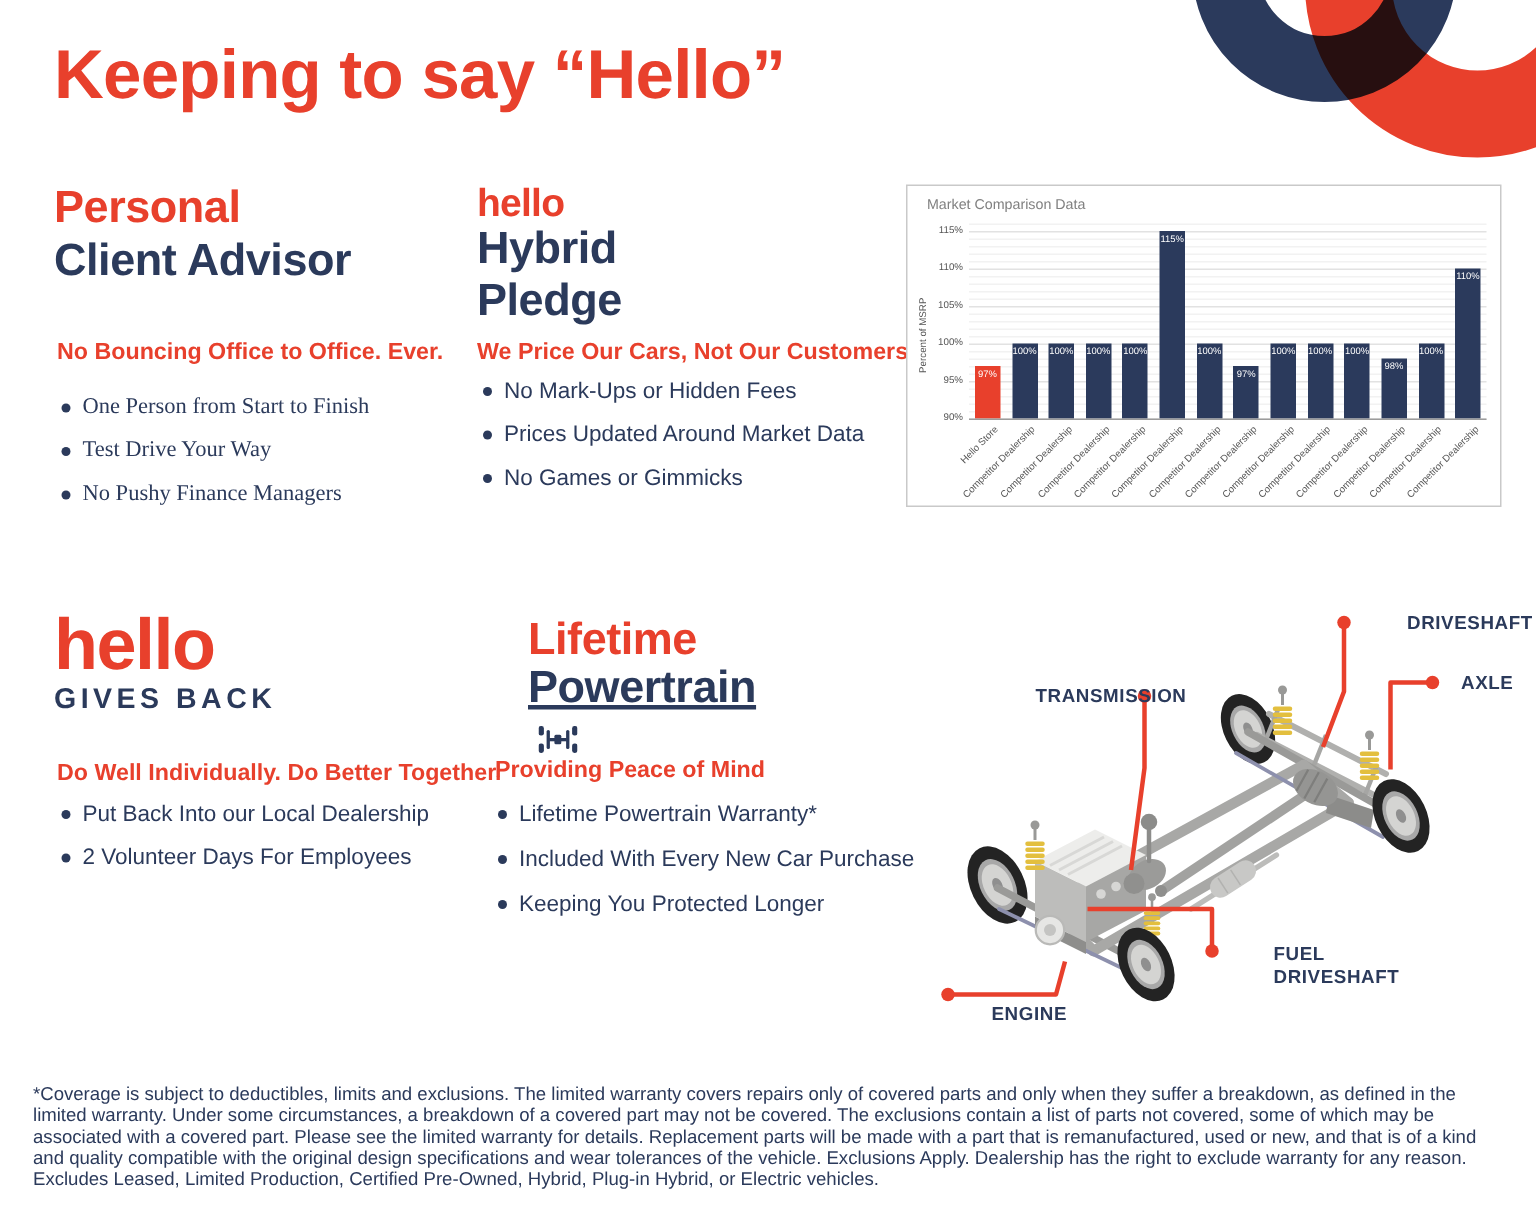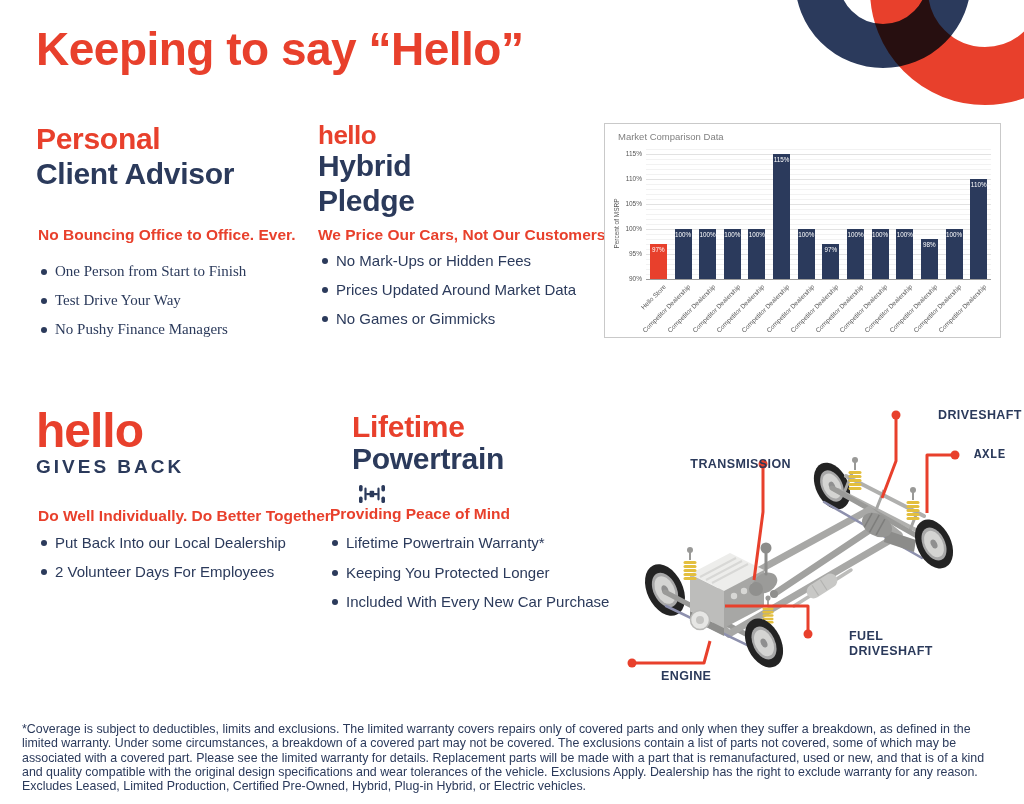--- a/index.html
+++ b/index.html
@@ -226,39 +226,39 @@
   <div class="gives-back">GIVES BACK</div>
 </div>
 <div class="abs subhead" style="left:38px;top:507px;">Do Well Individually. Do Better Together.</div>
 <ul class="abs bullets" style="left:41px;top:534px;">
   <li><span class="dot"></span><span>Put Back Into our Local Dealership</span></li>
   <li><span class="dot"></span><span>2 Volunteer Days For Employees</span></li>
 </ul>
 
 <div class="abs" style="left:316px;top:411px;margin-left:36px;">
   <div class="sec-head red" style="line-height:32px;">Lifetime</div>
-  <div class="sec-head navy" style="line-height:32px;">Powertrain</div>
+  <div class="sec-head navy" style="line-height:32px;text-decoration:underline;">Powertrain</div>
   <div class="sec-head navy" style="line-height:32px;"><span class="pt-icon"><svg width="26" height="18" viewBox="0 0 26 18">
     <g fill="#2b3a5b">
       <rect x="0" y="0" width="3.6" height="6.4" rx="1.6"></rect>
       <rect x="0" y="11.6" width="3.6" height="6.4" rx="1.6"></rect>
       <rect x="22.4" y="0" width="3.6" height="6.4" rx="1.6"></rect>
       <rect x="22.4" y="11.6" width="3.6" height="6.4" rx="1.6"></rect>
       <rect x="5.4" y="2.6" width="2.2" height="12.8" rx="1.1"></rect>
       <rect x="18.4" y="2.6" width="2.2" height="12.8" rx="1.1"></rect>
       <rect x="7.2" y="8" width="11.6" height="2.2"></rect>
       <rect x="10.6" y="5.8" width="4.6" height="6.4" rx="1"></rect>
     </g>
   </svg></span></div>
 </div>
 <div class="abs subhead" style="left:330px;top:505px;">Providing Peace of Mind</div>
 <ul class="abs bullets" style="left:332px;top:534px;">
   <li style="margin-bottom:13px;"><span class="dot"></span><span>Lifetime Powertrain Warranty*</span></li>
+  <li style="margin-bottom:13px;"><span class="dot"></span><span>Included With Every New Car Purchase</span></li>
   <li><span class="dot"></span><span>Keeping You Protected Longer</span></li>
-  <li style="margin-bottom:13px;"><span class="dot"></span><span>Included With Every New Car Purchase</span></li>
 </ul>
 
 <svg class="chassis-svg" width="410" height="300" viewBox="0 0 410 300">
   <defs>
     <g id="wheel">
       <ellipse rx="17" ry="26" fill="#232323"></ellipse>
       <ellipse rx="11" ry="17.5" fill="#a8a8a8"></ellipse>
       <ellipse rx="8.8" ry="14" fill="#d4d4d2"></ellipse>
       <ellipse rx="3" ry="4.8" fill="#8f8f8f"></ellipse>
     </g>
@@ -360,20 +360,20 @@
     <circle cx="149" cy="66" r="4.5"></circle>
     <circle cx="282" cy="17" r="4.5"></circle>
     <circle cx="341" cy="57" r="4.5"></circle>
     <circle cx="194" cy="236" r="4.5"></circle>
     <circle cx="18" cy="265" r="4.5"></circle>
   </g>
 </svg>
 
 <div class="abs part-label" style="left:650px;top:457px;width:107px;text-align:right;">TRANSMISSION</div>
 <div class="abs part-label" style="left:904px;top:408px;">DRIVESHAFT</div>
-<div class="abs part-label" style="left:940px;top:448px;font-family:Liberation Mono, monospace;">AXLE</div>
+<div class="abs part-label" style="left:940px;top:448px;">AXLE</div>
 <div class="abs part-label" style="left:815px;top:629px;line-height:15px;">
   <div>FUEL</div>
   <div>DRIVESHAFT</div>
 </div>
 <div class="abs part-label" style="left:627px;top:669px;">ENGINE</div>
 
 <div class="abs footer">*Coverage is subject to deductibles, limits and exclusions. The limited warranty covers repairs only of covered parts and only when they suffer a breakdown, as defined in the limited warranty. Under some circumstances, a breakdown of a covered part may not be covered. The exclusions contain a list of parts not covered, some of which may be associated with a covered part. Please see the limited warranty for details. Replacement parts will be made with a part that is remanufactured, used or new, and that is of a kind and quality compatible with the original design specifications and wear tolerances of the vehicle. Exclusions Apply. Dealership has the right to exclude warranty for any reason. Excludes Leased, Limited Production, Certified Pre-Owned, Hybrid, Plug-in Hybrid, or Electric vehicles.</div>
 
 </body></html>

